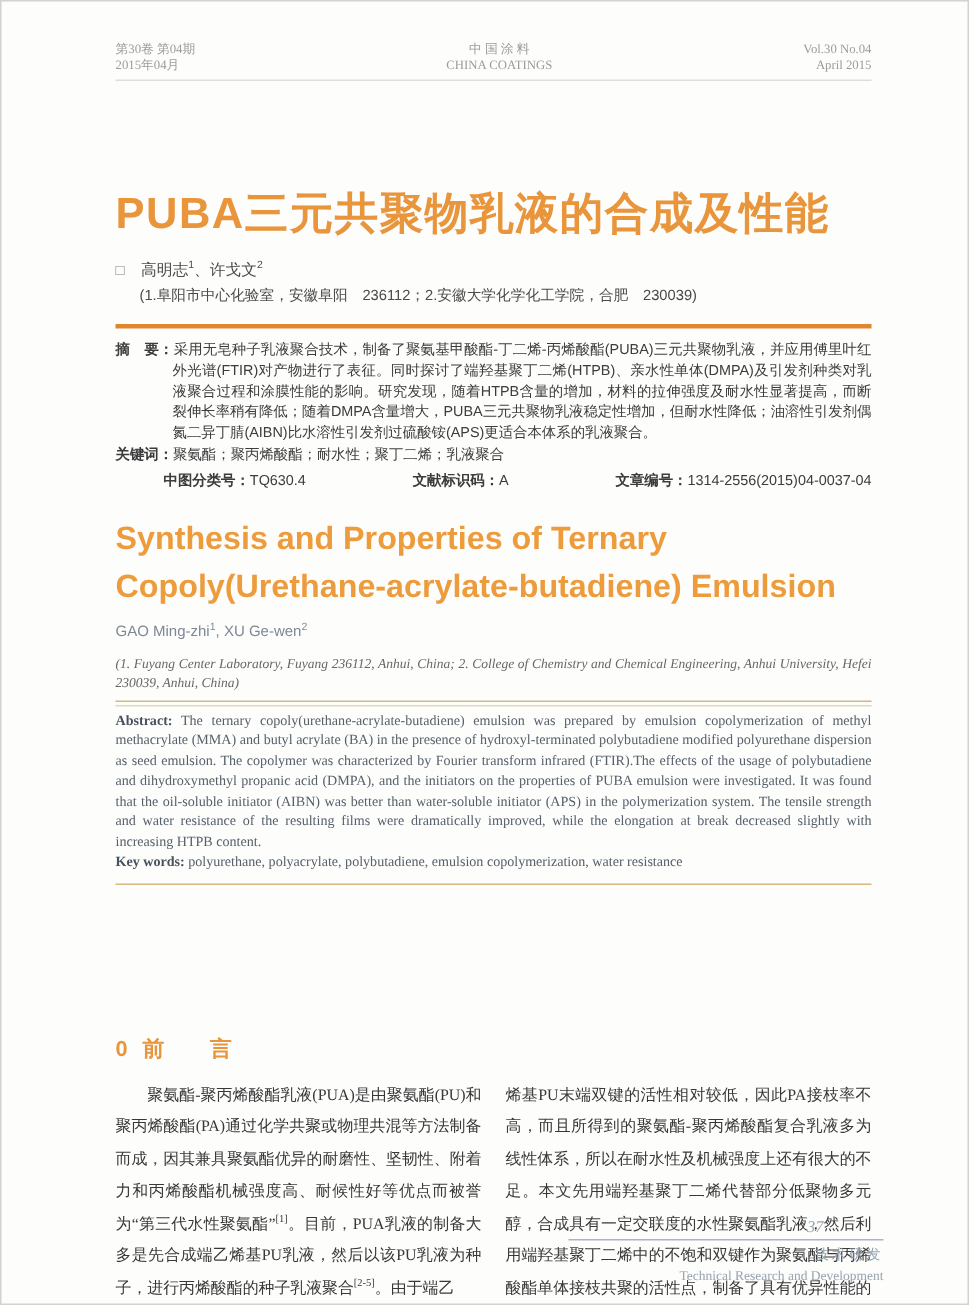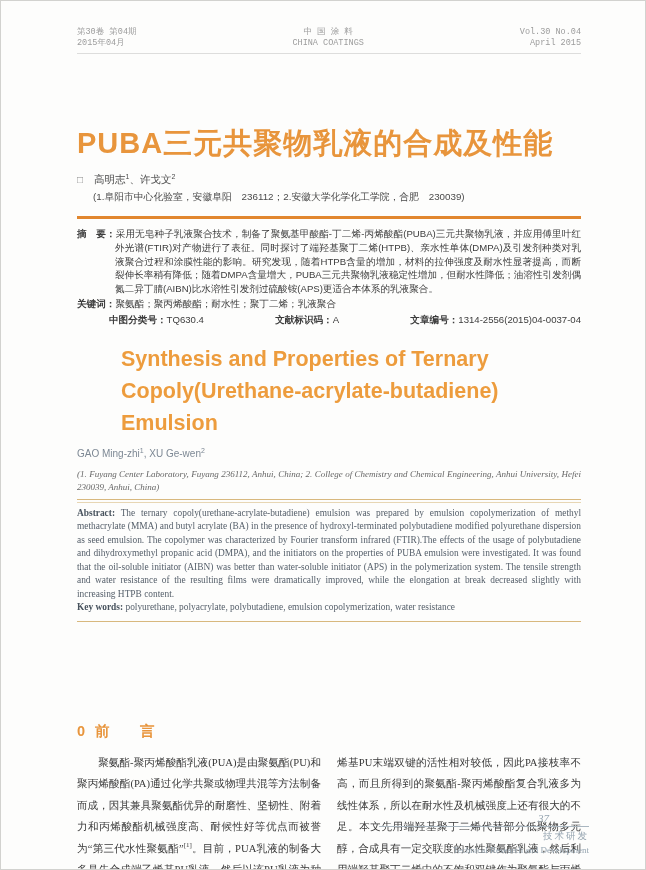--- a/index.html
+++ b/index.html
@@ -11,21 +11,21 @@
     border:1px solid #d2d2cf;
     box-sizing:border-box;
     padding:26px 64px 0 76px;
     font-family:"Liberation Serif","DejaVu Serif",serif;
     color:#3c3c3c;
     overflow:hidden;
   }
   
   .hdr{
     display:flex;justify-content:space-between;align-items:flex-end;
-    font-family:Liberation Mono, monospace;
+    font-family:Liberation Serif, serif;
     font-size:8.5px;line-height:11px;color:#9c9c9c;
     border-bottom:1px solid #dddddc;padding-bottom:4px;
   }
   .hdr .c{text-align:center;}
   .hdr .r{text-align:right;}
   .doi{font-size:8.5px;line-height:11px;color:#4a4a4a;margin-top:4px;
        font-family:"Liberation Sans","DejaVu Sans",sans-serif;}
   
   .title-cn{
     margin-top:72px;
@@ -51,21 +51,21 @@
     font-family:"Liberation Sans","DejaVu Sans",sans-serif;}
   .kw-cn .lbl{font-weight:bold;}
   .clc-row{display:flex;justify-content:space-between;margin-top:3px;
     font-size:9.6px;color:#3c3c3c;
     font-family:"Liberation Sans","DejaVu Sans",sans-serif;margin-left:32px;}
   .clc-row .lbl{font-weight:bold;}
   
   .title-en{
     margin-top:16px;
     font-family:"Liberation Sans","DejaVu Sans",sans-serif;
-    font-size:21.5px;font-weight:bold;color:#ed9c3d;line-height:32px;margin-left:44px;
+    font-size:21.5px;font-weight:bold;color:#ed9c3d;line-height:32px;
   }
   .authors-en{margin-top:9px;font-size:10px;color:#7d8894;
     font-family:"Liberation Sans","DejaVu Sans",sans-serif;}
   .affil-en{margin-top:9px;font-size:9px;line-height:13px;color:#666;
     font-style:italic;text-align:justify;}
   .rule-thin{margin-top:5px;border-top:1px solid #d8b87e;height:2px;
     border-bottom:1px solid #e7d6b4;}
   .abs-en{margin-top:4px;font-size:9.4px;line-height:13.5px;color:#56606b;
     text-align:justify;}
   .abs-en .lbl,.kw-en .lbl{font-weight:bold;color:#47525d;}

